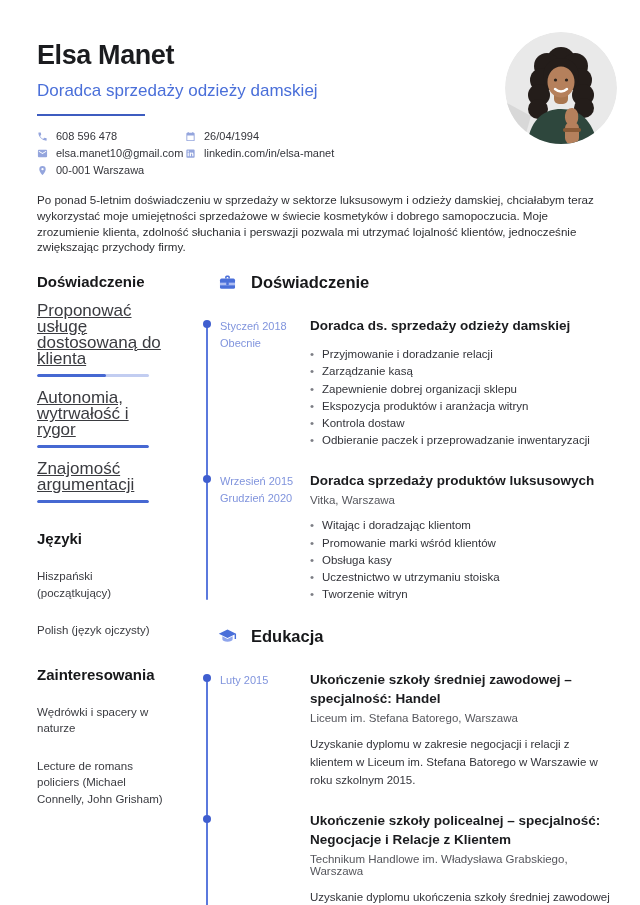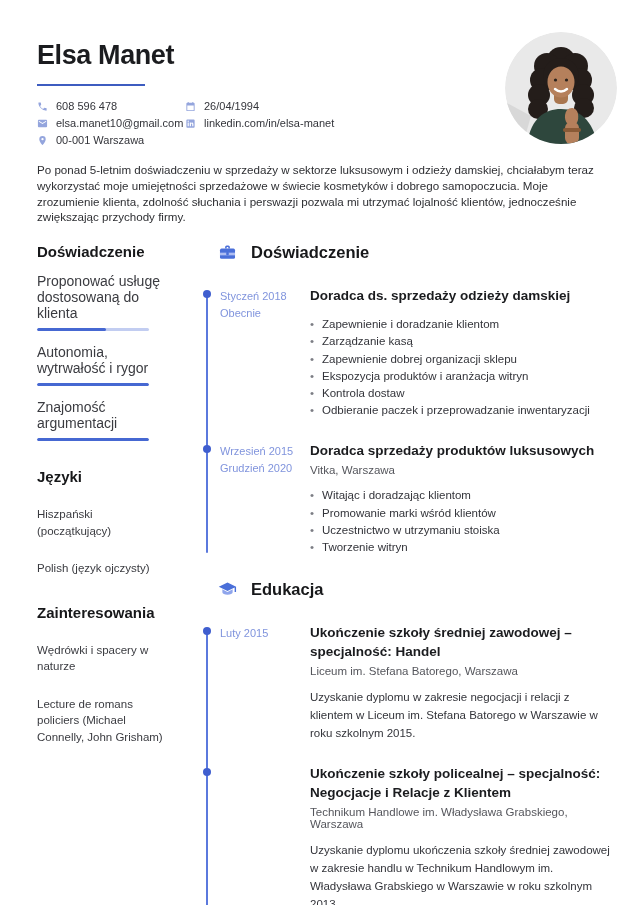--- a/index.html
+++ b/index.html
@@ -17,21 +17,21 @@
   .contact-col.first{width:148px;text-align:right;}
   .contact-row{display:flex;align-items:center;line-height:12px;}
   .cicon{width:11px;height:11px;margin-right:8px;flex-shrink:0;fill:#94a5dd;}
   
   .summary{margin:16px 30px 0 37px;max-width:578px;font-size:11.6px;line-height:15.8px;color:#2e2f33;}
   
   .body{display:flex;margin-top:18px;}
   .sidebar{width:130px;margin-left:37px;flex-shrink:0;}
   .side-heading{margin:0;font-size:15px;font-weight:bold;color:#17181a;}
   .skill{margin-top:13px;}
-  .skill-label{font-size:14px;line-height:16px;color:#3a3b40;}
+  .skill-label{font-size:17px;line-height:16px;color:#3a3b40;text-decoration:underline;}
   .bar{margin-top:7px;width:112px;height:3px;border-radius:2px;background:#c2cdf1;overflow:hidden;}
   .bar-fill{height:100%;background:#4668d2;border-radius:2px;}
   .sidebar-section{margin-top:27px;}
   .side-item{margin-top:21px;font-size:11.5px;line-height:16.5px;color:#3a3b40;}
   
   .main{flex:1;margin-left:36px;margin-right:28px;}
   .section-header{display:flex;align-items:center;padding-left:15px;}
   .sicon{width:19px;height:19px;flex-shrink:0;}
   .section-title{margin-left:14px;font-size:16.5px;font-weight:bold;color:#17181a;}
   .timeline{position:relative;padding-left:17px;margin-top:24px;margin-bottom:24px;}
@@ -48,20 +48,21 @@
   .bullet::before{content:"\2022";color:#7c7d84;margin-right:8px;}
   .desc{margin-top:11px;font-size:11.5px;line-height:18px;color:#33343a;max-width:370px;}
 </style>
 </head>
 <body>
 
 <div class="page">
 
   <div class="header">
     <h1 class="name">Elsa Manet</h1>
+    <div class="job-title">Doradca sprzedaży odzieży damskiej</div>
     <div class="divider"></div>
     <div class="photo">
       <svg viewBox="0 0 112 112" width="112" height="112">
         <circle cx="56" cy="56" r="56" fill="#e9e9e9"></circle>
         <path d="M0,70 L26,84 L18,112 L0,112 Z" fill="#d8d8d8"></path>
         <g fill="#241d1a">
           <circle cx="56" cy="30" r="15"></circle>
           <circle cx="42" cy="34" r="13"></circle>
           <circle cx="70" cy="34" r="13"></circle>
           <circle cx="37" cy="48" r="12"></circle>
@@ -179,21 +180,21 @@
 
           <div class="entry">
             <div class="dot"></div>
             <div class="dates">
               <div>Styczeń 2018</div>
               <div>Obecnie</div>
             </div>
             <div class="content">
               <div class="role">Doradca ds. sprzedaży odzieży damskiej</div>
               <div class="bullets">
-                <div class="bullet">Zapewnienie i doradzanie klientom</div>
+                <div class="bullet">Przyjmowanie i doradzanie relacji</div>
                 <div class="bullet">Zarządzanie kasą</div>
                 <div class="bullet">Zapewnienie dobrej organizacji sklepu</div>
                 <div class="bullet">Ekspozycja produktów i aranżacja witryn</div>
                 <div class="bullet">Kontrola dostaw</div>
                 <div class="bullet">Odbieranie paczek i przeprowadzanie inwentaryzacji</div>
               </div>
             </div>
           </div>
 
           <div class="entry">
@@ -201,20 +202,21 @@
             <div class="dates">
               <div>Wrzesień 2015</div>
               <div>Grudzień 2020</div>
             </div>
             <div class="content">
               <div class="role">Doradca sprzedaży produktów luksusowych</div>
               <div class="org">Vitka, Warszawa</div>
               <div class="bullets">
                 <div class="bullet">Witając i doradzając klientom</div>
                 <div class="bullet">Promowanie marki wśród klientów</div>
+                <div class="bullet">Obsługa kasy</div>
                 <div class="bullet">Uczestnictwo w utrzymaniu stoiska</div>
                 <div class="bullet">Tworzenie witryn</div>
               </div>
             </div>
           </div>
         </div>
       </div>
 
       <div class="section">
         <div class="section-header">

